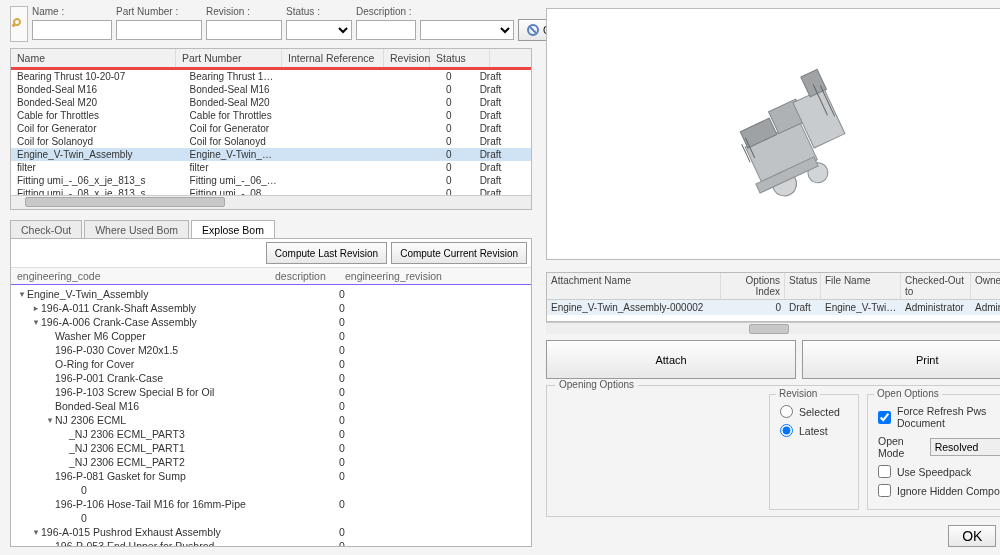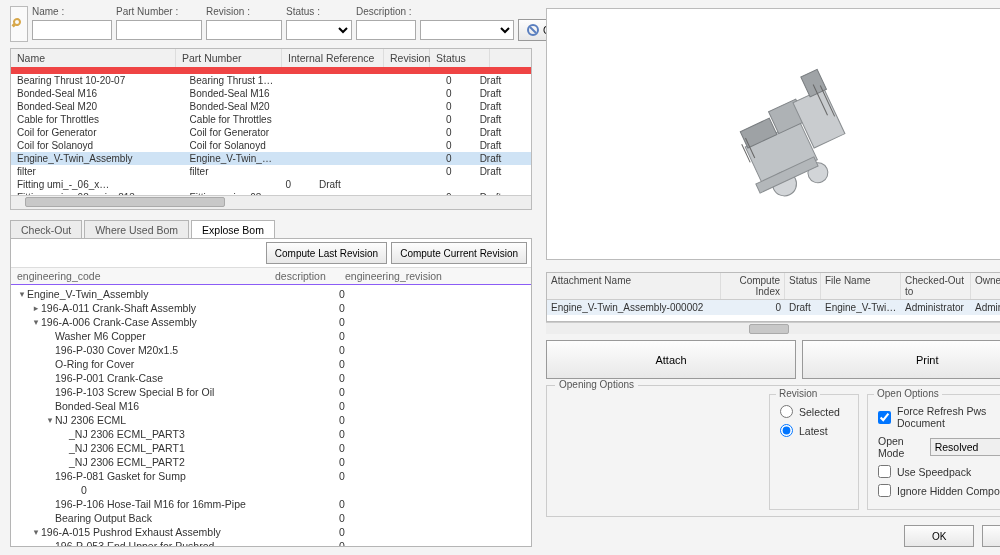--- a/index.html
+++ b/index.html
@@ -26,21 +26,21 @@
 .inp-part { width: 86px; }
 .inp-rev { width: 76px; }
 .inp-status { width: 66px; }
 .inp-desc { width: 60px; }
 .inp-combo { width: 94px; }
 .btn { height: 22px; border: 1px solid #999; background: linear-gradient(#fdfdfd,#e8e8e8); padding: 0 8px; font-size: 10px; display: inline-flex; align-items: center; gap: 4px; cursor: pointer; }
 .btn .ic { width: 12px; height: 12px; display: inline-block; }
 
 
 .results-grid { border: 1px solid #bbb; background: #fff; height: 162px; display: flex; flex-direction: column; }
-.grid-header { display: flex; font-size: 10.5px; color: #444; background: #f1f1f1; border-bottom: 7px solid #ef4444; }
+.grid-header { display: flex; font-size: 10.5px; color: #444; background: #f1f1f1; border-bottom: 3px solid #ef4444; }
 .grid-header div { padding: 3px 6px; border-right: 1px solid #ddd; font-weight: 400; }
 .grid-body { flex: 1; overflow-y: scroll; overflow-x: auto; }
 .grid-row { display: flex; font-size: 10px; gap: 16px; }
 .grid-row div { padding: 1px 6px; white-space: nowrap; overflow: hidden; text-overflow: ellipsis; }
 .grid-row.selected { background: #cfe3f5; }
 .col-name { width: 165px; }
 .col-part { width: 106px; }
 .col-intref { width: 102px; }
 .col-rev { width: 46px; text-align: right; }
 .col-status { width: 60px; }
@@ -89,21 +89,21 @@
 .opening-options .legend { position: absolute; top: -7px; left: 8px; background: #f4f4f4; padding: 0 4px; font-size: 10px; color: #555; }
 .opt-inner { display: flex; }
 .col { padding: 4px 4px; }
 .fieldset-mini { border: 1px solid #d0d0d0; padding: 10px 10px 6px; position: relative; margin: 0 4px; }
 .fieldset-mini .legend2 { position: absolute; top: -7px; left: 6px; background: #f4f4f4; padding: 0 3px; font-size: 10px; color: #555; }
 .col label { display: flex; align-items: center; gap: 6px; font-size: 10.5px; margin-bottom: 6px; color: #333; cursor: pointer; }
 .col select { width: 118px; height: 18px; font-size: 10.5px; border: 1px solid #aaa; }
 .row-open-mode { display: flex; align-items: center; gap: 6px; margin-bottom: 6px; font-size: 10.5px; }
 
 .footer-btns { display: flex; justify-content: flex-end; gap: 8px; }
-.footer-btns button { width: 70px; height: 22px; border: 1px solid #999; background: linear-gradient(#fdfdfd,#e8e8e8); font-size: 10px; cursor: pointer; }
+.footer-btns button { width: 48px; height: 22px; border: 1px solid #999; background: linear-gradient(#fdfdfd,#e8e8e8); font-size: 14px; cursor: pointer; }
 
 
 .grid-body::-webkit-scrollbar, .tree-body::-webkit-scrollbar { width: 14px; }
 .grid-body::-webkit-scrollbar-track, .tree-body::-webkit-scrollbar-track { background: #eee; }
 .grid-body::-webkit-scrollbar-thumb, .tree-body::-webkit-scrollbar-thumb { background: #c8c8c8; border: 1px solid #aaa; border-radius: 2px; }
 </style>
 </head>
 <body>
 
 <div class="app">
@@ -207,20 +207,21 @@
             <div class="col-status">Draft</div>
           </div>
           <div class="grid-row">
             <div class="col-name">filter</div>
             <div class="col-part">filter</div>
             <div class="col-intref"></div>
             <div class="col-rev">0</div>
             <div class="col-status">Draft</div>
           </div>
           <div class="grid-row">
+            <div class="col-name">Fitting umi_-_06_x_je_813_s</div>
             <div class="col-part">Fitting umi_-_06_x_je_8...</div>
             <div class="col-intref"></div>
             <div class="col-rev">0</div>
             <div class="col-status">Draft</div>
           </div>
           <div class="grid-row">
             <div class="col-name">Fitting umi_-_08_x_je_813_s</div>
             <div class="col-part">Fitting umi_-_08_x_je_8...</div>
             <div class="col-intref"></div>
             <div class="col-rev">0</div>
@@ -321,21 +322,20 @@
           <div class="tree-row">
             <div class="tc-desc"></div>
             <div class="tc-rev">0</div>
           </div>
           <div class="tree-row">
             <div class="tc-label ind2"><span class="twist"></span>196-P-106 Hose-Tail M16 for 16mm-Pipe</div>
             <div class="tc-desc"></div>
             <div class="tc-rev">0</div>
           </div>
           <div class="tree-row">
-            <div class="tc-label ind2"><span class="twist"></span>Bearing Output Back</div>
             <div class="tc-desc"></div>
             <div class="tc-rev">0</div>
           </div>
           <div class="tree-row">
             <div class="tc-label ind1"><span class="twist">▾</span>196-A-015 Pushrod Exhaust Assembly</div>
             <div class="tc-desc"></div>
             <div class="tc-rev">0</div>
           </div>
           <div class="tree-row">
             <div class="tc-label ind2"><span class="twist"></span>196-P-053 End Upper for Pushrod</div>
@@ -364,21 +364,21 @@
             <line x1="44" y1="-44" x2="44" y2="-10" stroke="#666" stroke-width="1"></line>
             <line x1="38" y1="-48" x2="38" y2="-14" stroke="#666" stroke-width="1"></line>
           </g>
         </g>
       </svg>
     </div>
 
     <div class="attach-grid">
       <div class="attach-head">
         <div class="ac-name">Attachment Name</div>
-        <div class="ac-revidx">Compute Index</div>
+        <div class="ac-revidx">Options Index</div>
         <div class="ac-status">Status</div>
         <div class="ac-file">File Name</div>
         <div class="ac-chk">Checked-Out to</div>
         <div class="ac-own">Owner</div>
       </div>
       <div class="attach-body" id="attach-body">
           <div class="attach-row">
             <div class="ac-name">Engine_V-Twin_Assembly-000002</div>
             <div class="ac-revidx">0</div>
             <div class="ac-status">Draft</div>

